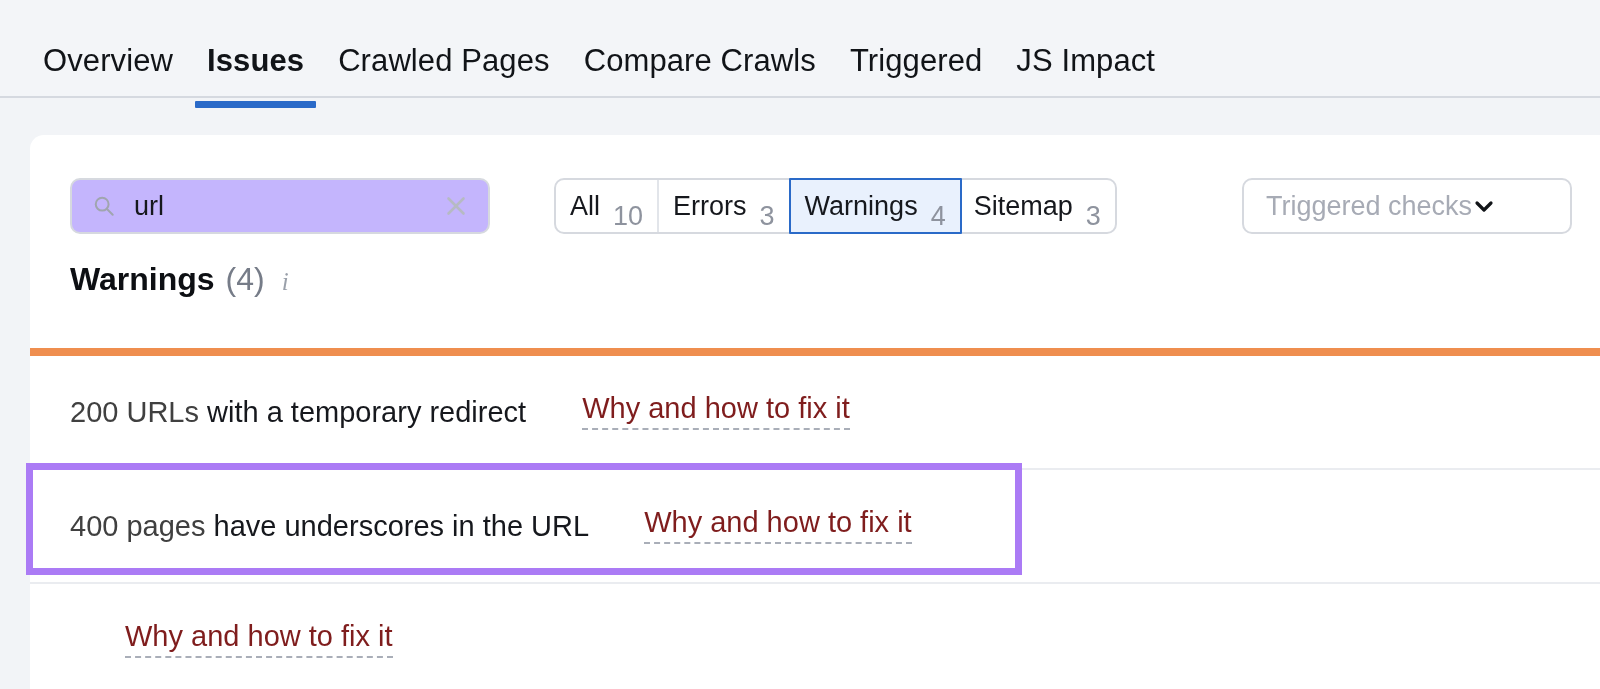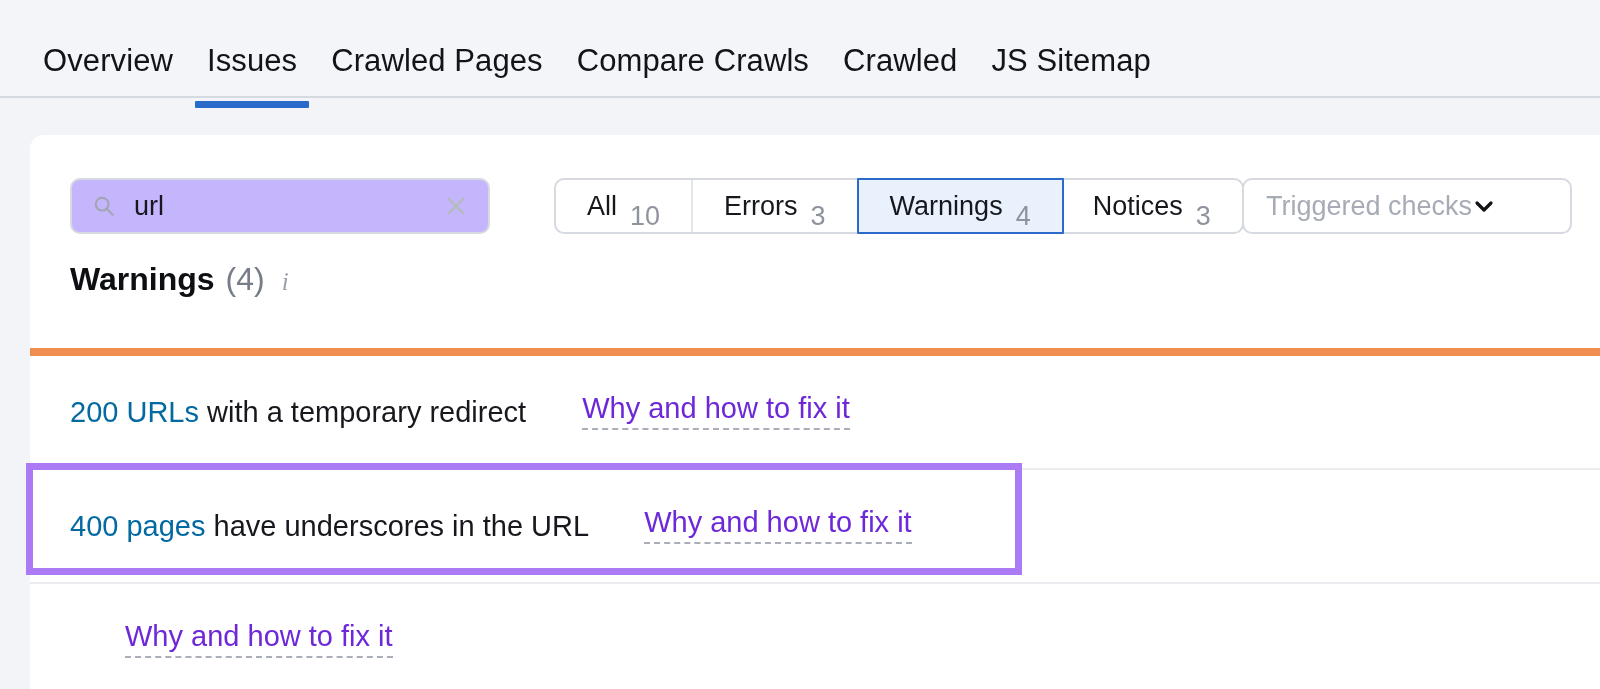--- a/index.html
+++ b/index.html
@@ -37,21 +37,21 @@
     position: relative;
     font-size: 31px;
     color: #111418;
     padding: 0 17px 30px 17px;
     line-height: 1;
     white-space: nowrap;
     cursor: pointer;
     letter-spacing: 0.1px;
   }
   .tab.active {
-    font-weight: 400;
+    font-weight: 700;
     text-align: center;
   }
   .tab.active::after {
     content: "";
     position: absolute;
     left: 5px;
     right: 5px;
     bottom: -2px;
     height: 7px;
     background: #2a6ac8;
@@ -130,21 +130,21 @@
     border-radius: 10px;
     box-sizing: border-box;
     display: flex;
     align-items: stretch;
     background: #fff;
   }
   .seg {
     display: flex;
     align-items: center;
     gap: 13px;
-    padding: 0 31px;
+    padding: 0 14px;
     font-size: 27px;
     color: #16181d;
     cursor: pointer;
     border-right: 2px solid #e2e5ea;
     box-sizing: border-box;
     position: relative;
     line-height: 1;
   }
   .seg:last-child { border-right: none; }
   .seg .count { color: #8e939e; margin-top: 20px; }
@@ -231,27 +231,27 @@
     box-sizing: border-box;
     border-bottom: 2px solid #eaecf0;
   }
   .row-text {
     font-size: 29px;
     color: #16181d;
     line-height: 1;
     white-space: nowrap;
   }
   .row-link {
-    color: #0369a1;
+    color: #404040;
     cursor: pointer;
   }
   .fix-link {
     margin-left: 56px;
     font-size: 29px;
-    color: #6d28d9;
+    color: #7f1d1d;
     line-height: 1;
     border-bottom: 2px dashed #a9aeb8;
     padding-bottom: 5px;
     cursor: pointer;
     white-space: nowrap;
   }
   .row-2 .fix-link { margin-left: 55px; }
   .row-3 .fix-link { margin-left: 55px; }
 
   
@@ -279,24 +279,24 @@
     <div class="tab active">
       <span>Issues</span>
     </div>
     <div class="tab">
       <span>Crawled Pages</span>
     </div>
     <div class="tab">
       <span>Compare Crawls</span>
     </div>
     <div class="tab">
-      <span>Crawled</span>
-    </div>
-    <div class="tab">
-      <span>JS Sitemap</span>
+      <span>Triggered</span>
+    </div>
+    <div class="tab">
+      <span>JS Impact</span>
     </div>
   </div>
 </div>
 
 <div class="card">
 
   <div class="toolbar">
 
     <div class="search-box">
       <svg class="search-icon" viewBox="0 0 24 24" fill="none">
@@ -317,21 +317,21 @@
       </div>
       <div class="seg">
         <span>Errors</span>
         <span class="count">3</span>
       </div>
       <div class="seg selected">
         <span>Warnings</span>
         <span class="count">4</span>
       </div>
       <div class="seg">
-        <span>Notices</span>
+        <span>Sitemap</span>
         <span class="count">3</span>
       </div>
     </div>
 
     <div class="dropdown">
       <span class="dropdown-label">Triggered checks</span>
       <svg class="chevron-icon" viewBox="0 0 24 24" fill="none">
         <path d="M5 9 L12 16 L19 9" stroke="#111418" stroke-width="3.2" stroke-linecap="round" stroke-linejoin="round"></path>
       </svg>
     </div>

